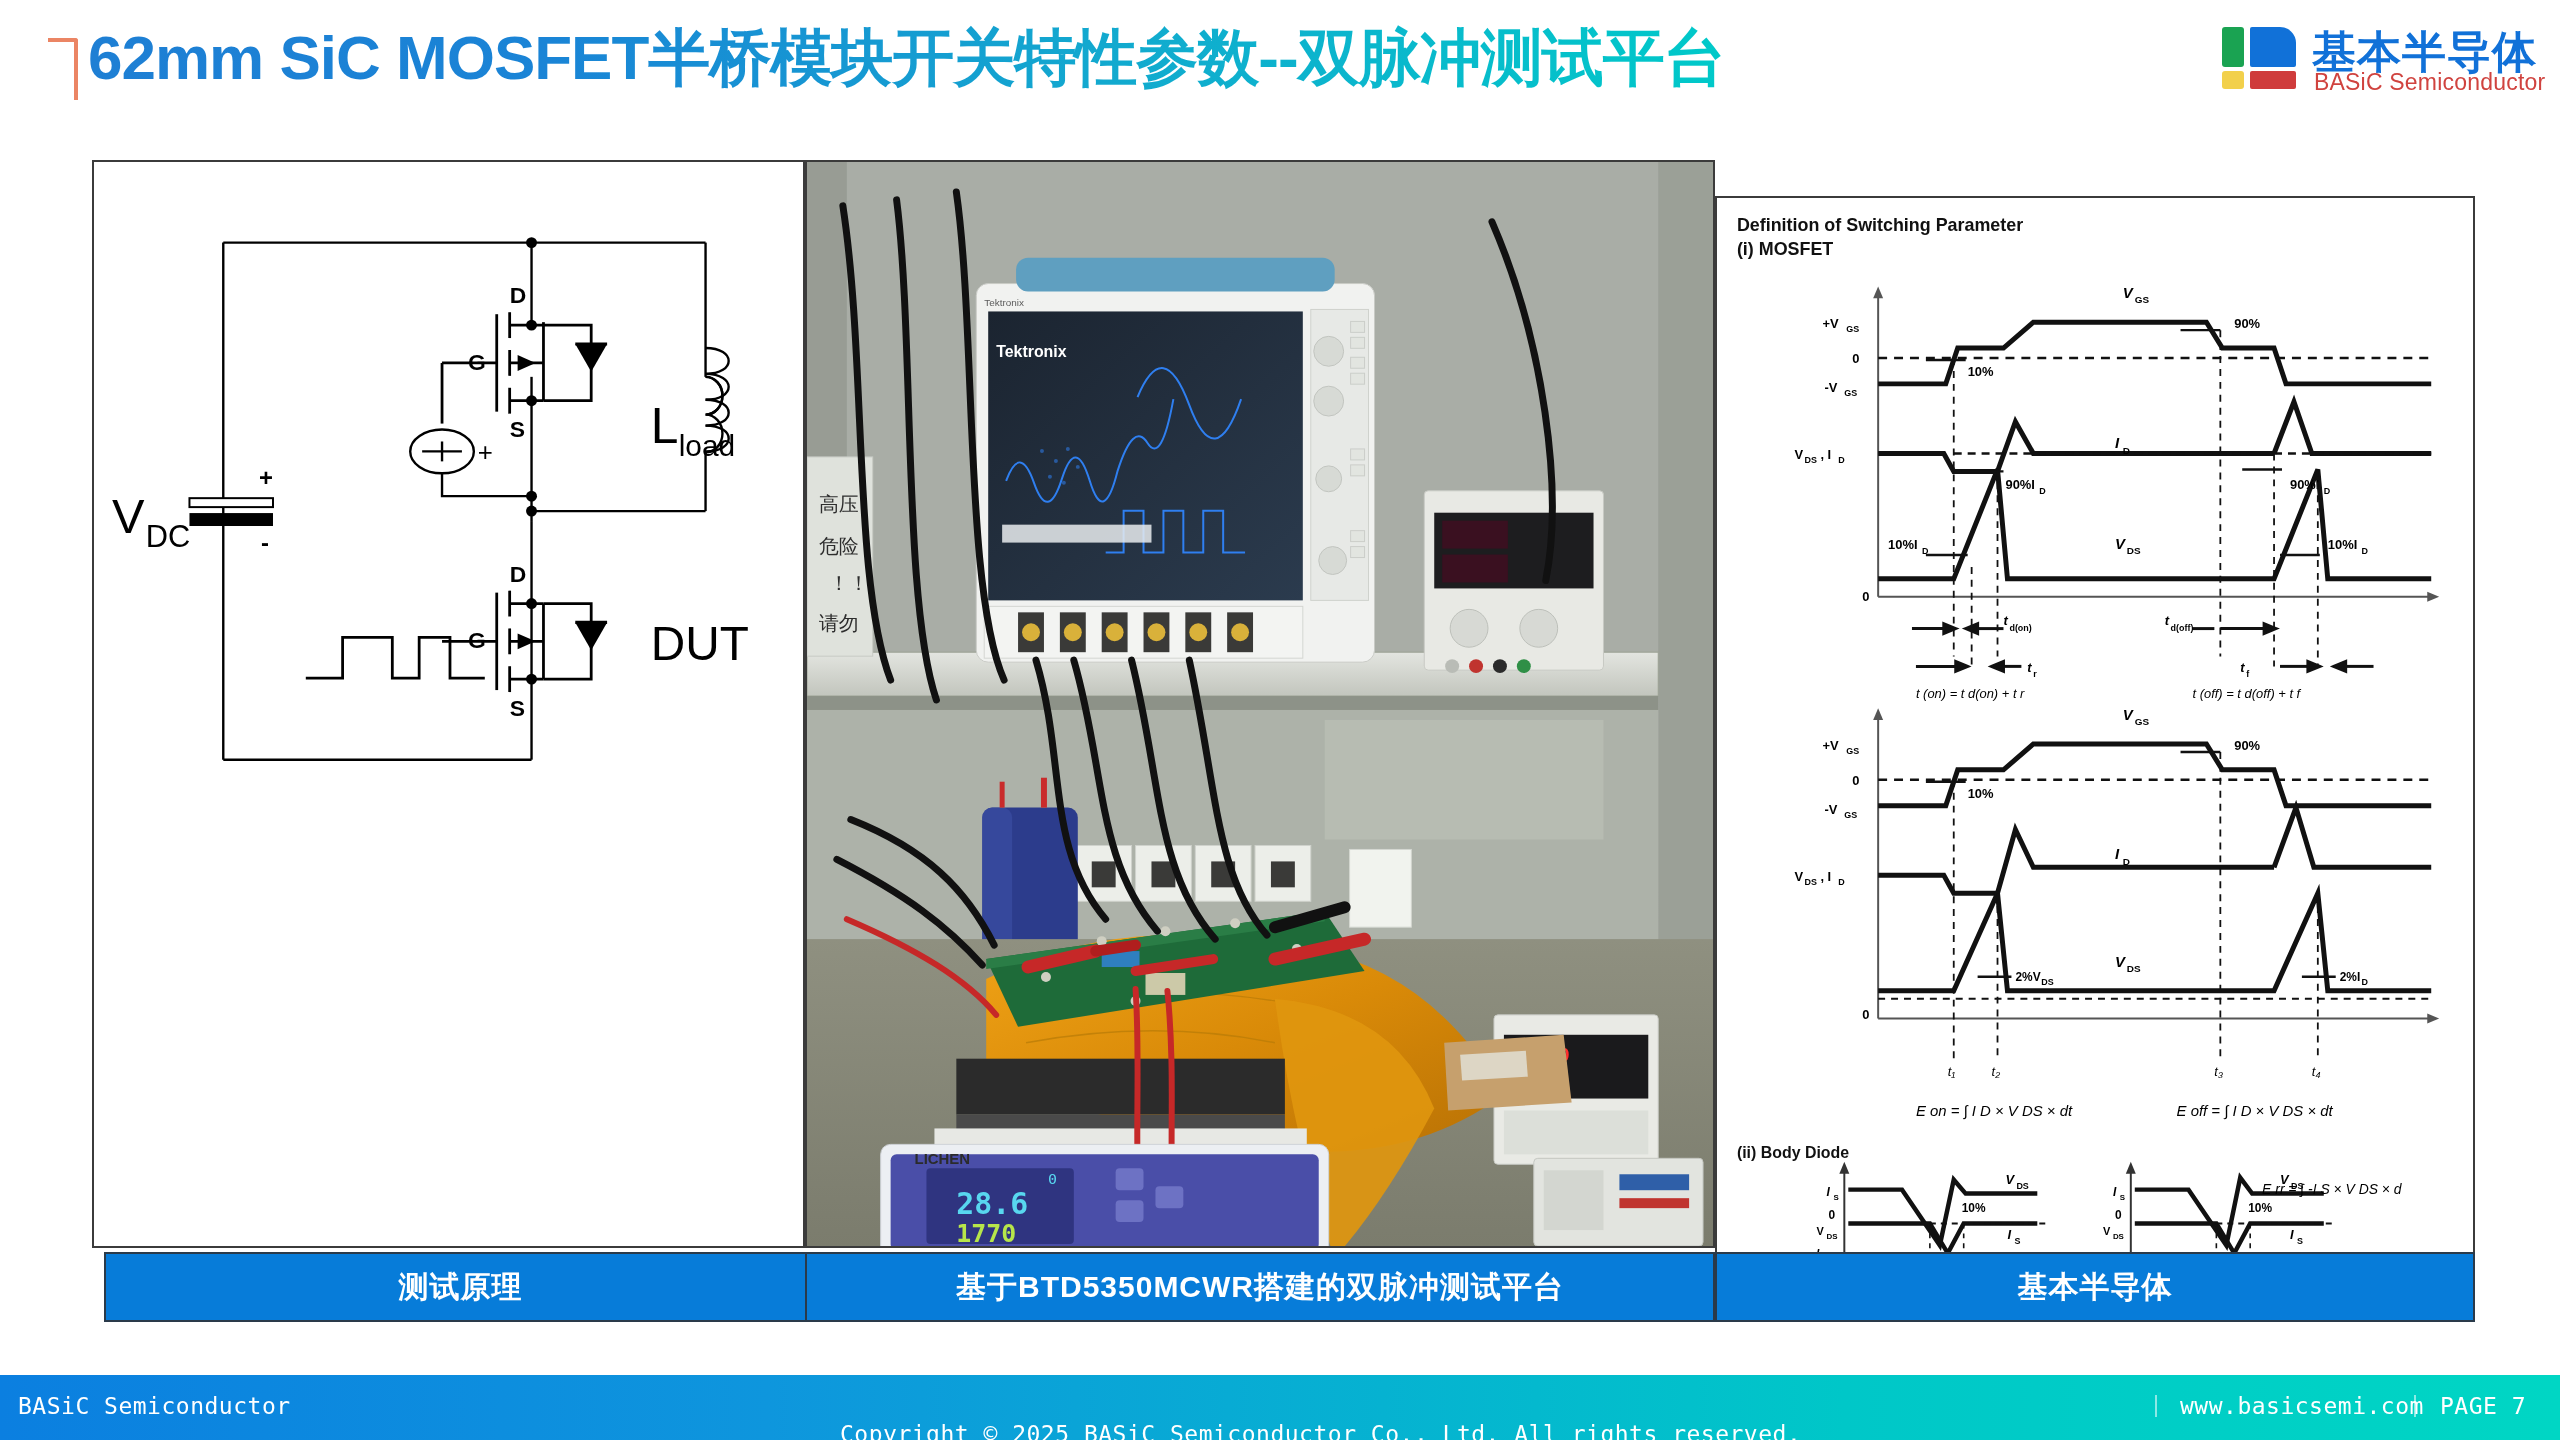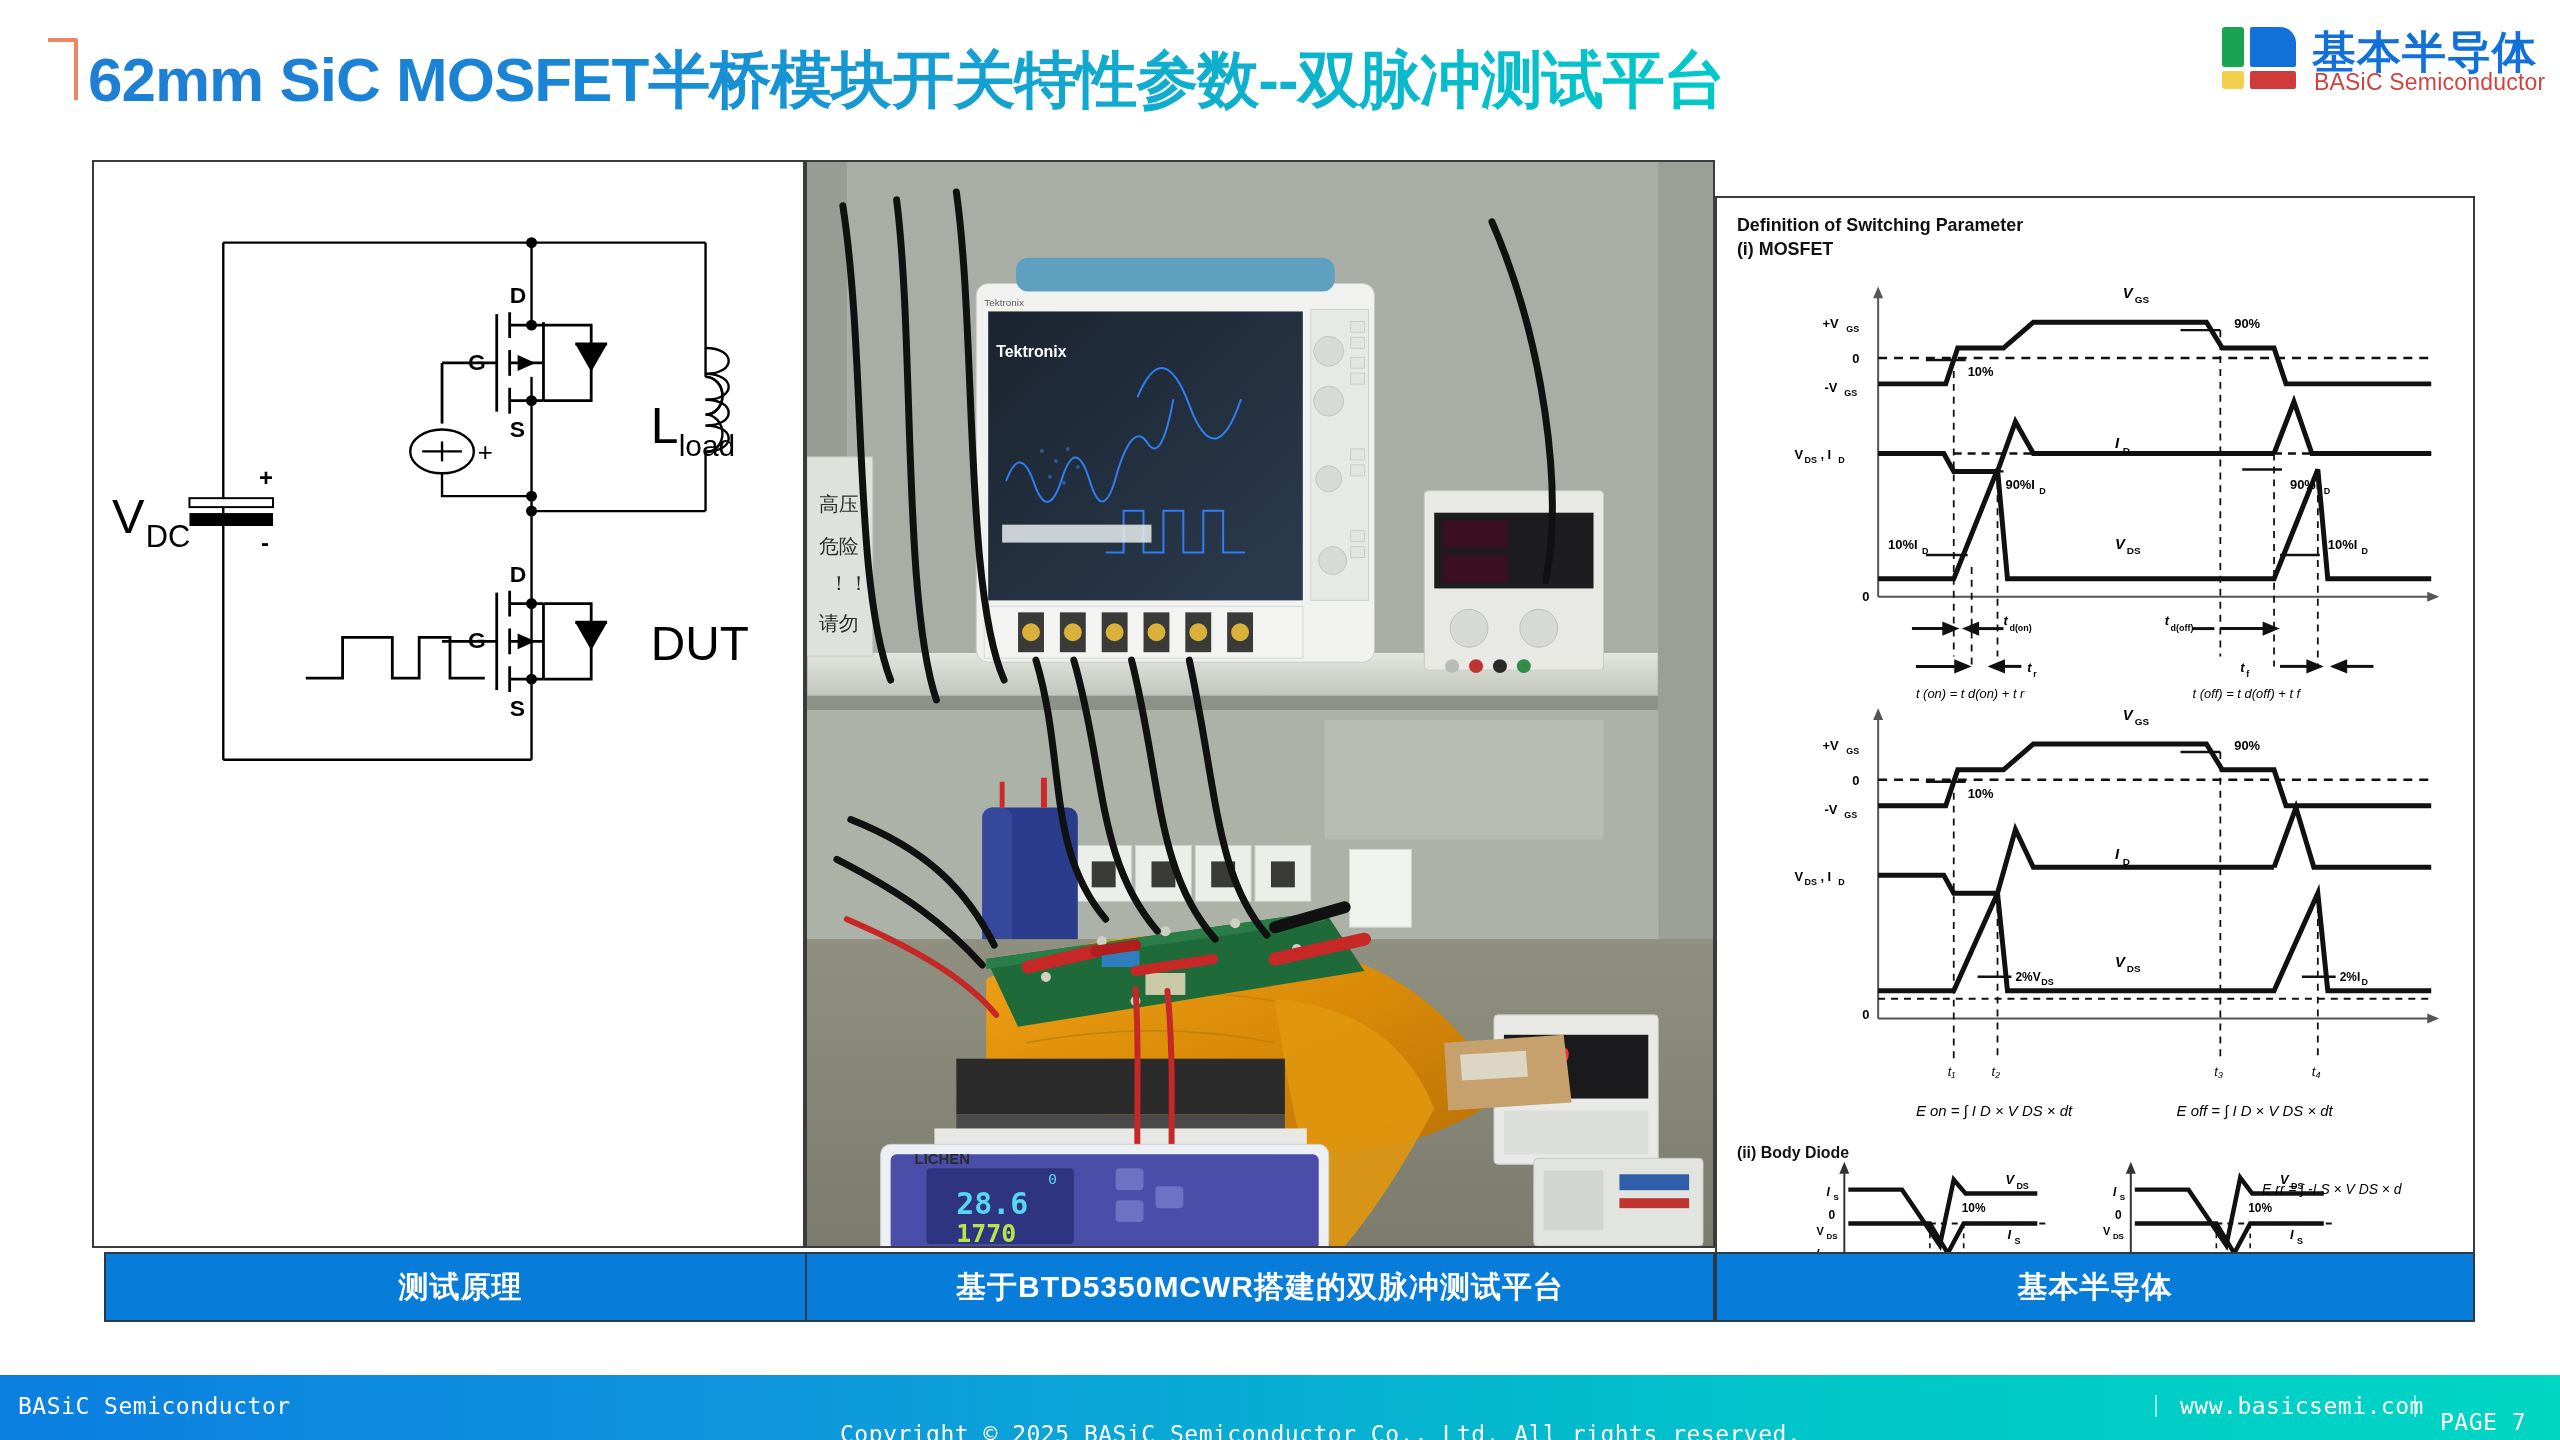--- a/index.html
+++ b/index.html
@@ -4,21 +4,21 @@
 <style>
   html,body{margin:0;padding:0;background:#ffffff;}
   body{width:2560px;height:1440px;position:relative;overflow:hidden;
        font-family:"Liberation Sans","DejaVu Sans",sans-serif;}
 
   
   #header{position:absolute;left:0;top:0;width:2560px;height:140px;}
   #title-accent{position:absolute;left:48px;top:38px;width:26px;height:58px;
       border:4px solid #e8704a;border-left:none;border-bottom:none;
       border-top-right-radius:3px;opacity:.85;}
-  #page-title{position:absolute;left:88px;top:40px;height:80px;
+  #page-title{position:absolute;left:88px;top:18px;height:80px;
       font-size:62px;font-weight:bold;line-height:80px;letter-spacing:-1px;
       white-space:nowrap;
       background:linear-gradient(90deg,#1e7fd4 0%,#1a84d6 28%,#12a9cf 62%,#00c9c9 100%);
       -webkit-background-clip:text;background-clip:text;color:transparent;
       -webkit-text-fill-color:transparent;}
 
   
   #logo{position:absolute;left:2222px;top:27px;width:320px;height:62px;}
   .logo-mark{position:absolute;left:0;top:0;width:78px;height:62px;}
   .lm-g{position:absolute;left:0;top:0;width:22px;height:40px;background:#1aa352;border-radius:3px;}
@@ -46,21 +46,21 @@
   #cap-right{left:1715px;width:760px;}
 
   
   #footer{position:absolute;left:0;top:1375px;width:2560px;height:65px;
       background:linear-gradient(90deg,#0b7fe0 0%,#0e96dd 30%,#00c7c8 72%,#00d6c4 100%);}
   .foot-txt{position:absolute;color:#fff;font-family:"DejaVu Sans Mono","Liberation Mono",monospace;
       font-size:23px;letter-spacing:.5px;top:18px;white-space:nowrap;}
   #foot-brand{left:18px;}
   #foot-copy{left:840px;margin-top:28px;}
   #foot-site{left:2180px;}
-  #foot-page{left:2440px;margin-top:16px;}
+  #foot-page{left:2440px;}
   .foot-sep{position:absolute;top:20px;width:2px;height:22px;background:rgba(255,255,255,.55);}
   #sep1{left:2155px;} #sep2{left:2414px;}
 
   
   #circuit{position:absolute;left:0;top:0;width:100%;height:100%;}
 
   
   #photo{position:absolute;left:0;top:0;width:100%;height:100%;overflow:hidden;background:#9a9a92;}
 
   

